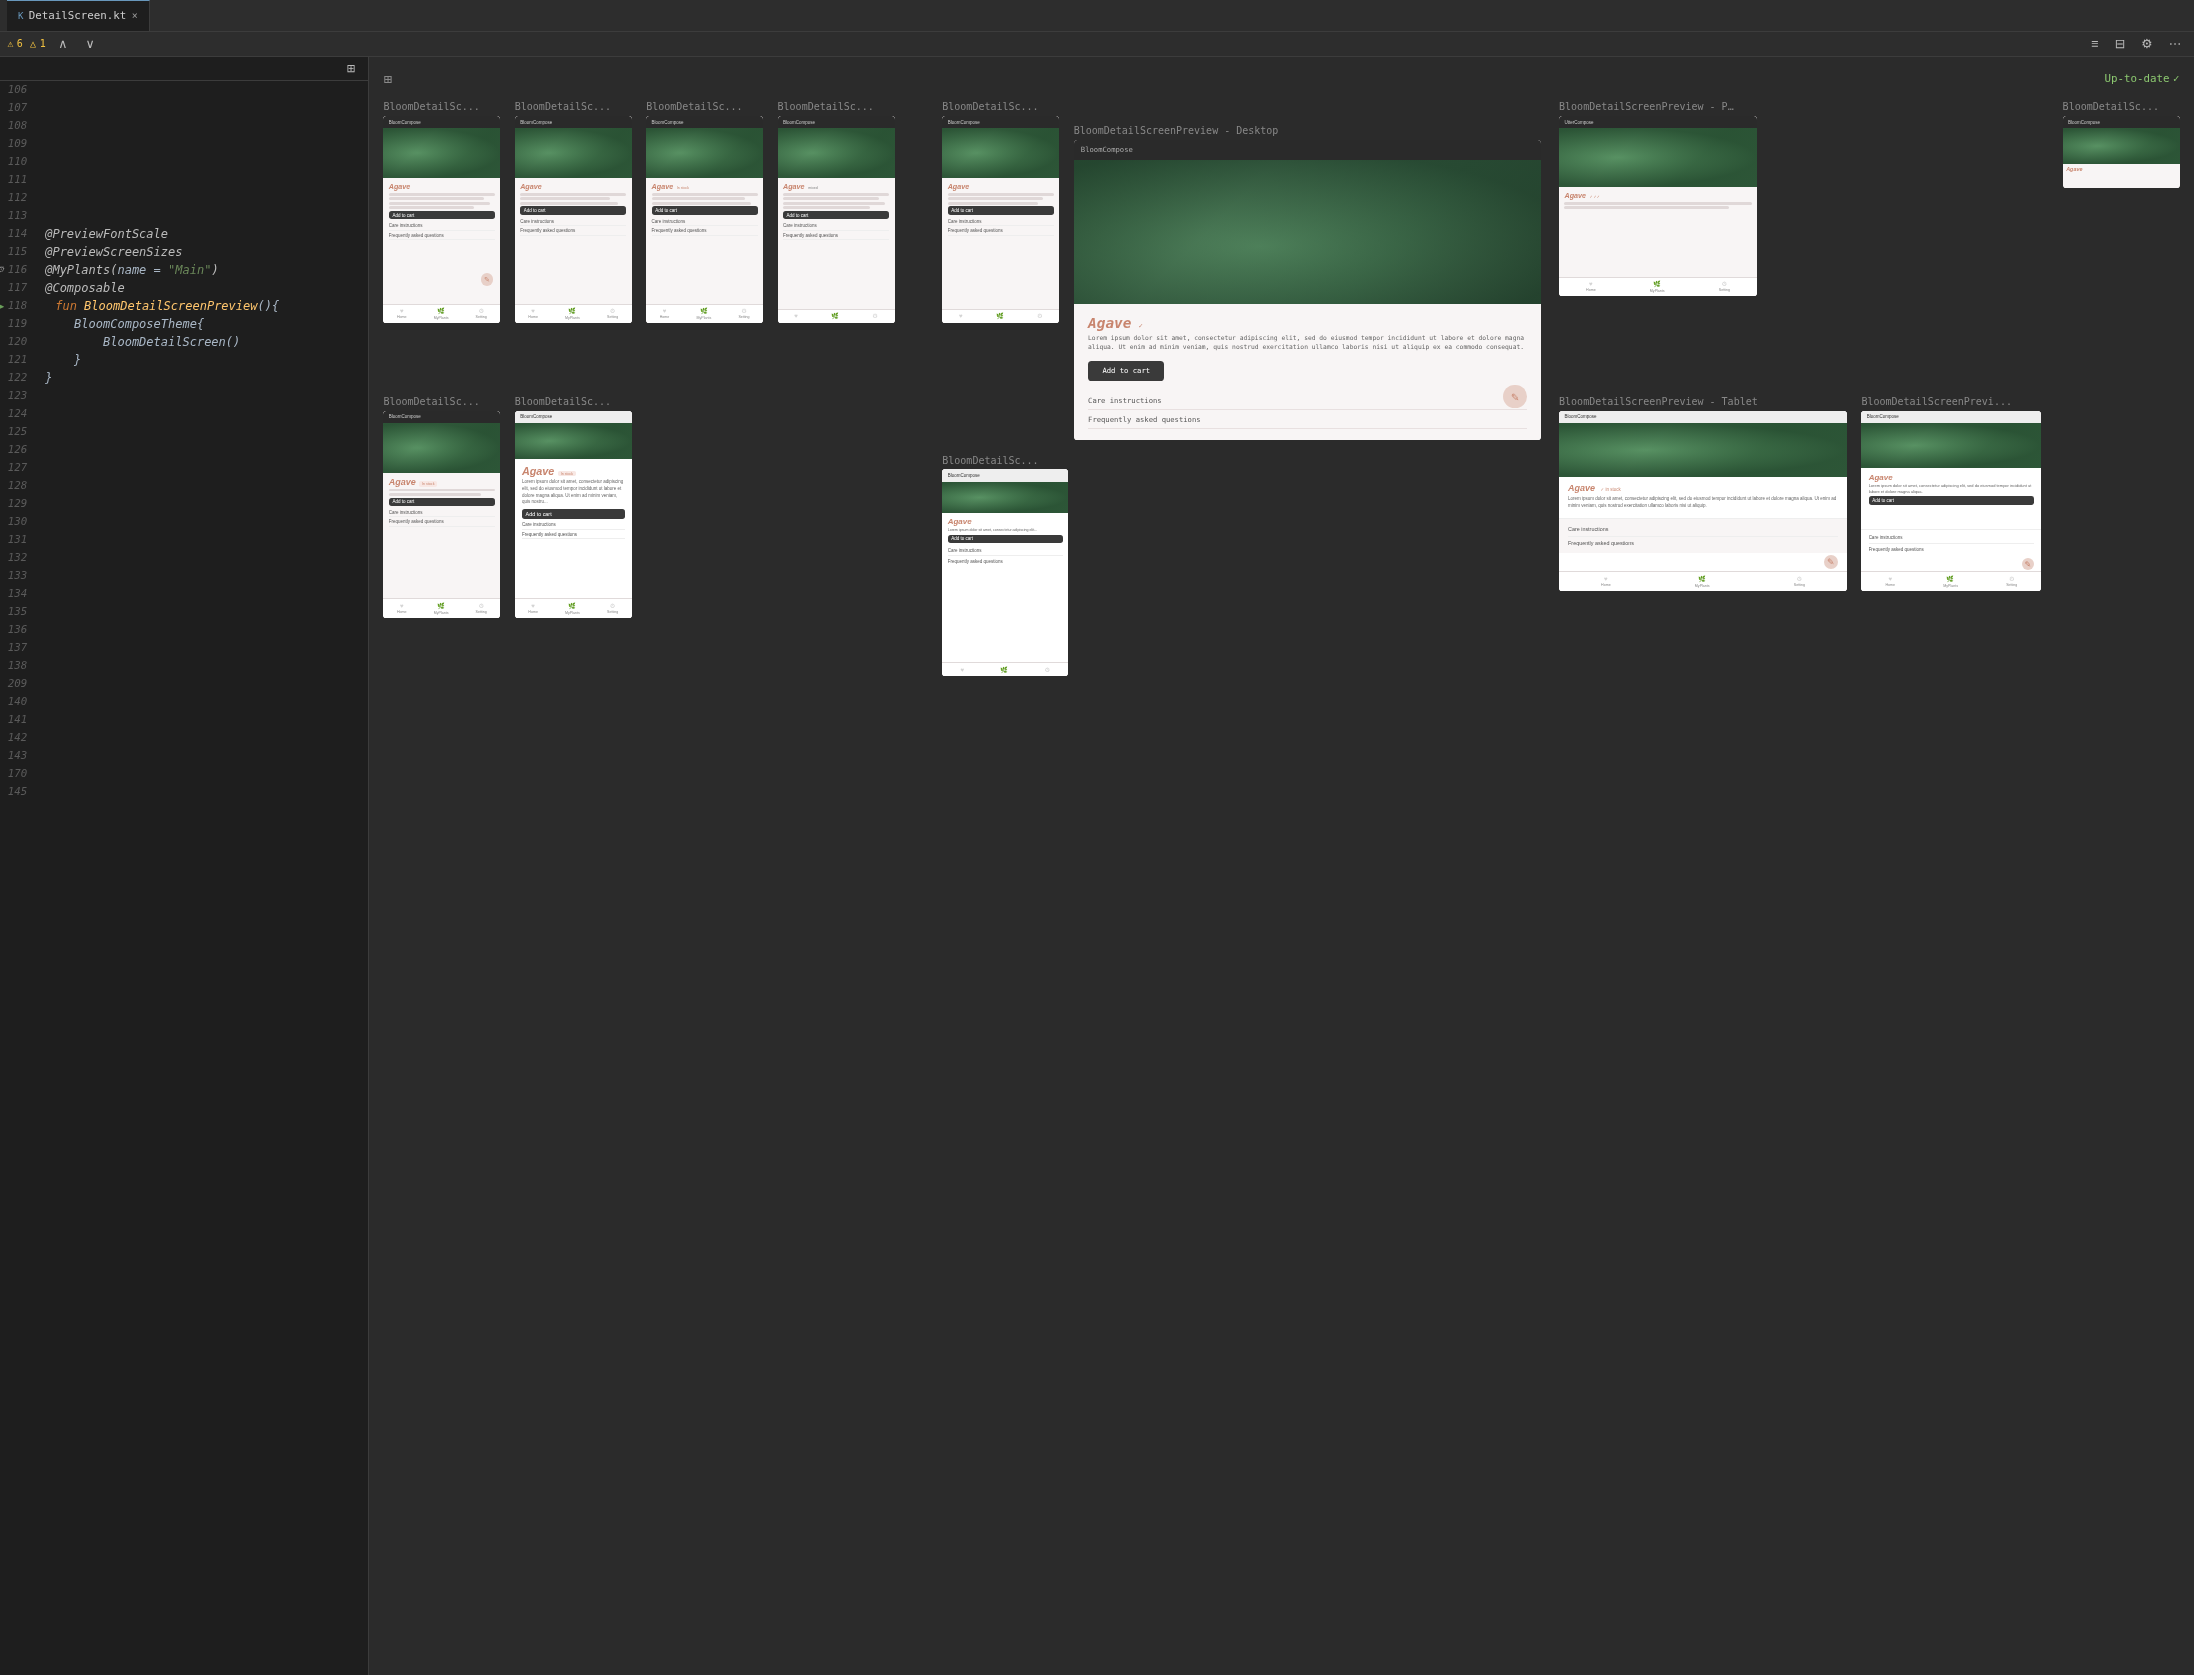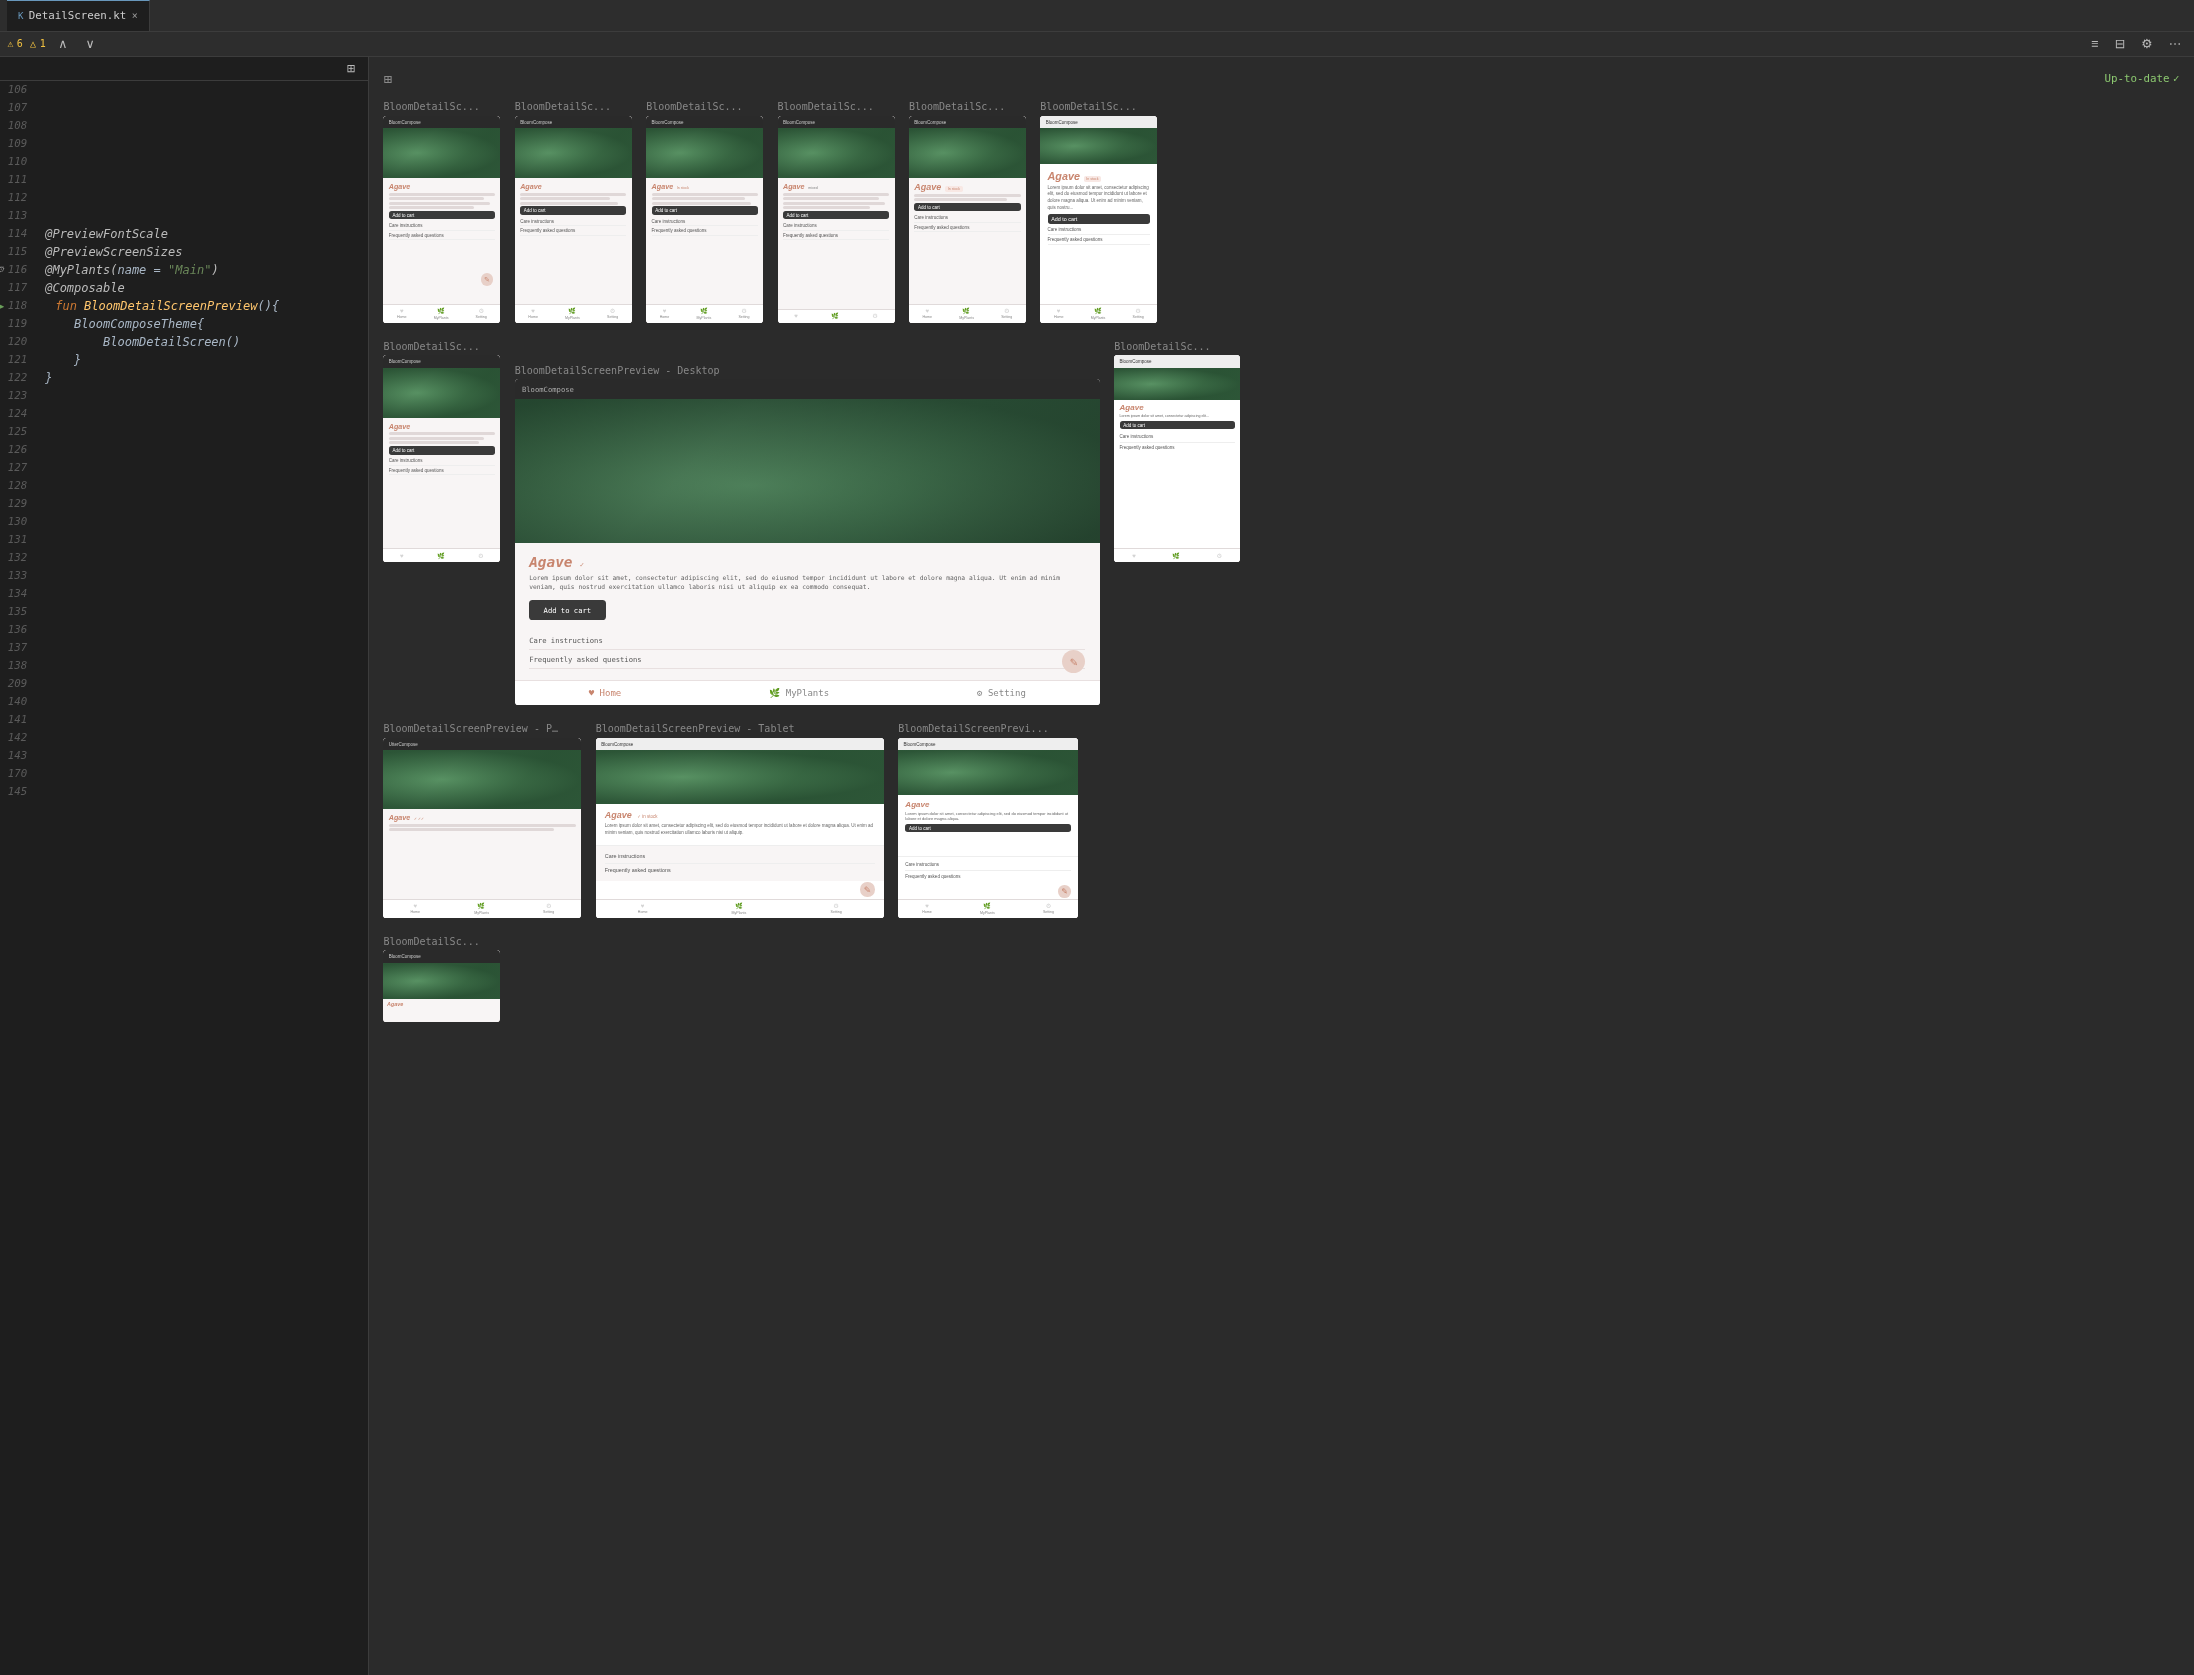--- a/index.html
+++ b/index.html
@@ -153,21 +153,20 @@
       display: flex;
       align-items: center;
       gap: 3.6px;
       color: #8cc870;
       font-size: 10.8px;
     }
 
     
     .preview-grid {
       display: flex;
-      flex-direction: column;
       gap: 18px;
     }
     .preview-row {
       display: flex;
       gap: 14.4px;
       flex-wrap: wrap;
     }
     .preview-card {
       display: flex;
       flex-direction: column;
@@ -872,25 +871,20 @@
               <div style="display:flex;align-items:baseline;gap:7.2px;">
                 <div class="large-mock-name">Agave</div>
                 <span style="font-size:7.2px;color:#c8856e;">✓</span>
               </div>
               <div class="large-mock-desc">Lorem ipsum dolor sit amet, consectetur adipiscing elit, sed do eiusmod tempor incididunt ut labore et dolore magna aliqua. Ut enim ad minim veniam, quis nostrud exercitation ullamco laboris nisi ut aliquip ex ea commodo consequat.</div>
               <div class="large-add-btn">Add to cart</div>
               <div class="large-care-item">Care instructions</div>
               <div class="large-care-item">Frequently asked questions</div>
             </div>
 
-            <div style="display:flex;justify-content:space-around;padding:7.2px 0;border-top:0.9px solid #e8e0e0;background:#fff;">
-              <div style="font-size:9px;color:#c8856e;">♥ Home</div>
-              <div style="font-size:9px;color:#888;">🌿 MyPlants</div>
-              <div style="font-size:9px;color:#888;">⚙ Setting</div>
-            </div>
 
             <div style="position:relative;height:0;">
               <div style="position:absolute;bottom:32px;right:14.4px;width:23.4px;height:23.4px;background:#e8d0c8;border-radius:50%;display:flex;align-items:center;justify-content:center;font-size:12.6px;color:#c8856e;">✎</div>
             </div>
           </div>
         </div>
 
         <div class="preview-card">
           <div class="preview-card-title">BloomDetailSc...</div>
           <div class="preview-card-img" style="width:126px;height:207px;">

